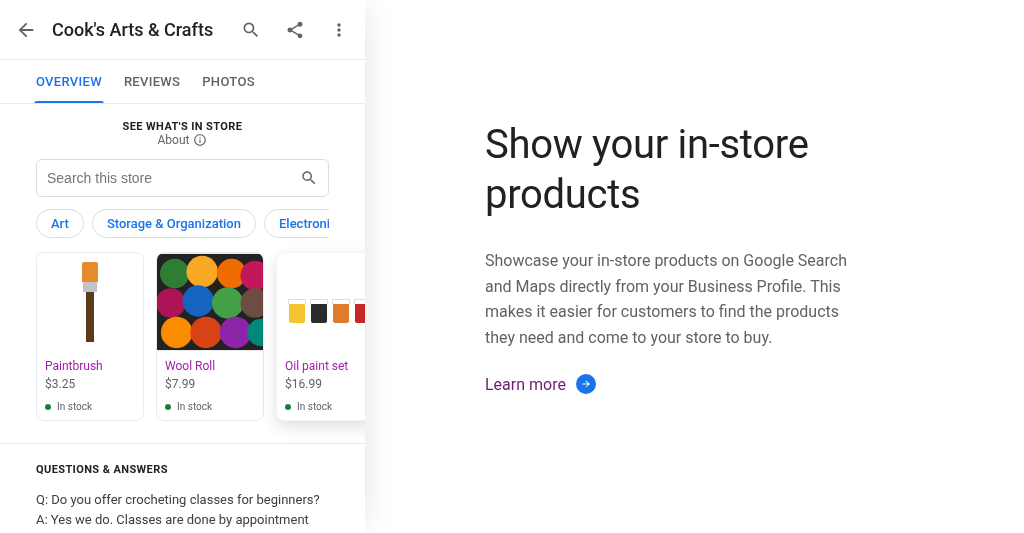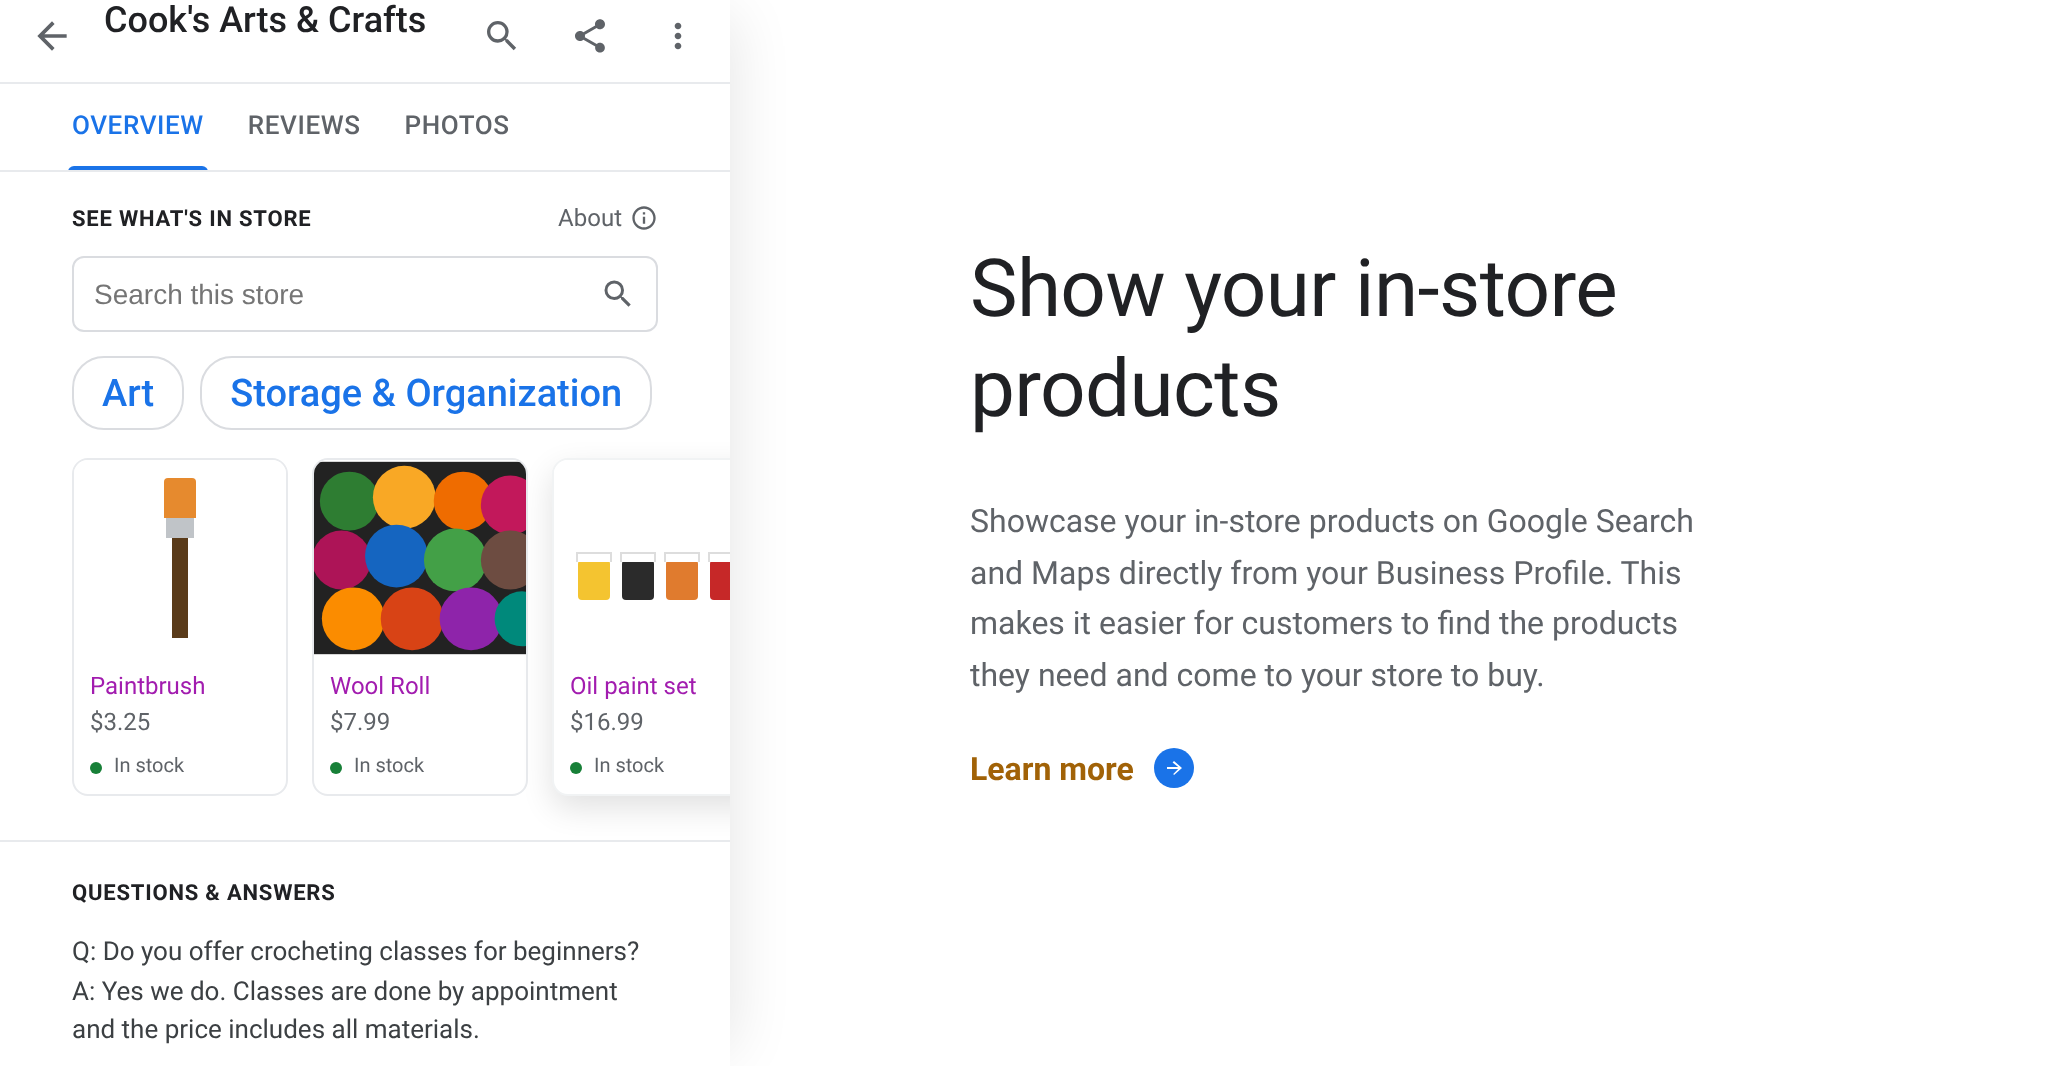--- a/index.html
+++ b/index.html
@@ -15,21 +15,22 @@
   .phone-panel {
     width: 365px;
     height: 533px;
     background: #fff;
     box-shadow: 10px 0 28px -8px rgba(0,0,0,0.10);
     position: relative;
     overflow: hidden;
   }
   .phone-header {
     display: flex;
-    height: 42px;
+    align-items: center;
+    height: 60px;
     padding: 0 8px;
     border-bottom: 1px solid #e8eaed;
     gap: 8px;
   }
   .icon-btn {
     width: 36px;
     height: 36px;
     display: flex;
     align-items: center;
     justify-content: center;
@@ -81,20 +82,21 @@
     border-radius: 3px 3px 0 0;
   }
   .section {
     padding: 16px 36px 0 36px;
   }
   .section-header {
     display: flex;
     justify-content: space-between;
     align-items: center;
     margin-bottom: 12px;
+    flex-direction: column;
   }
   .section-title {
     font-size: 11px;
     font-weight: 700;
     letter-spacing: 0.4px;
     color: #202124;
     text-transform: uppercase;
   }
   .about-link {
     font-size: 12px;
@@ -125,21 +127,21 @@
     display: flex;
     gap: 8px;
     overflow: hidden;
     margin-bottom: 14px;
     white-space: nowrap;
   }
   .chip {
     border: 1px solid #dadce0;
     border-radius: 16px;
     padding: 6px 14px;
-    font-size: 19px;
+    font-size: 13px;
     color: #1a73e8;
     font-weight: 500;
     cursor: pointer;
     white-space: nowrap;
     flex-shrink: 0;
   }
   .products {
     display: flex;
     gap: 12px;
     overflow: visible;
@@ -223,23 +225,23 @@
     letter-spacing: -0.3px;
   }
   .body-text {
     font-size: 16px;
     color: #5f6368;
     line-height: 1.6;
     max-width: 380px;
     margin-bottom: 24px;
   }
   .learn-more {
-    color: #a16207;
+    color: #701a75;
     font-size: 16px;
-    font-weight: 700;
+    font-weight: 400;
     display: inline-flex;
     align-items: center;
     gap: 10px;
     cursor: pointer;
     text-decoration: none;
   }
   .learn-arrow {
     width: 20px;
     height: 20px;
     background: #1a73e8;

